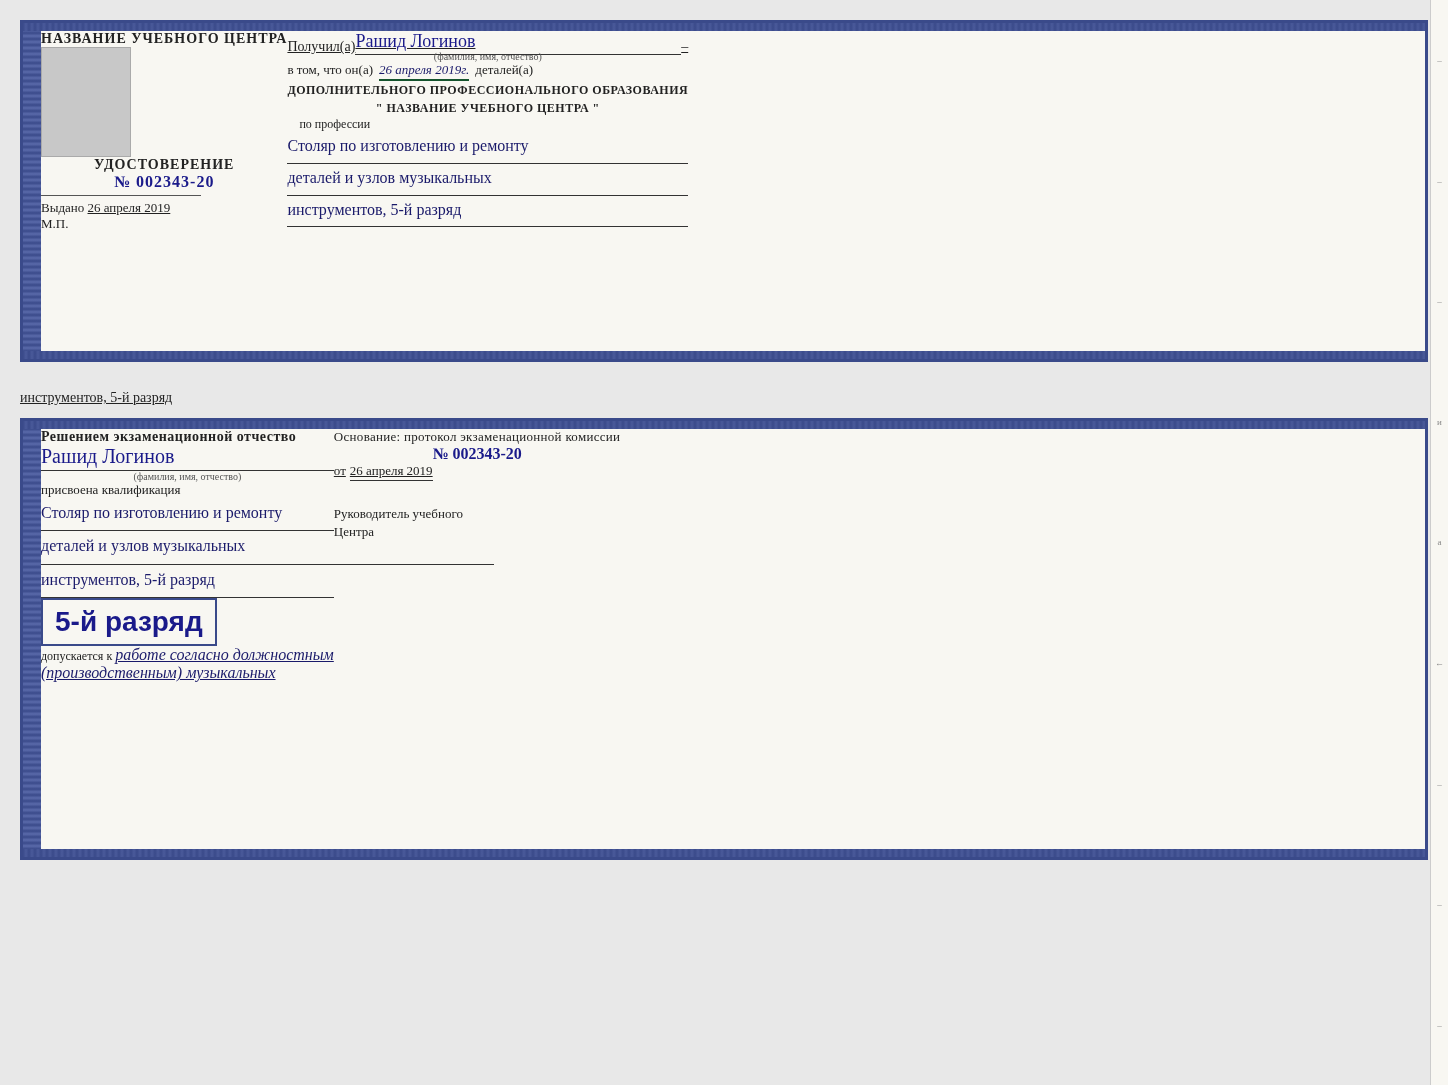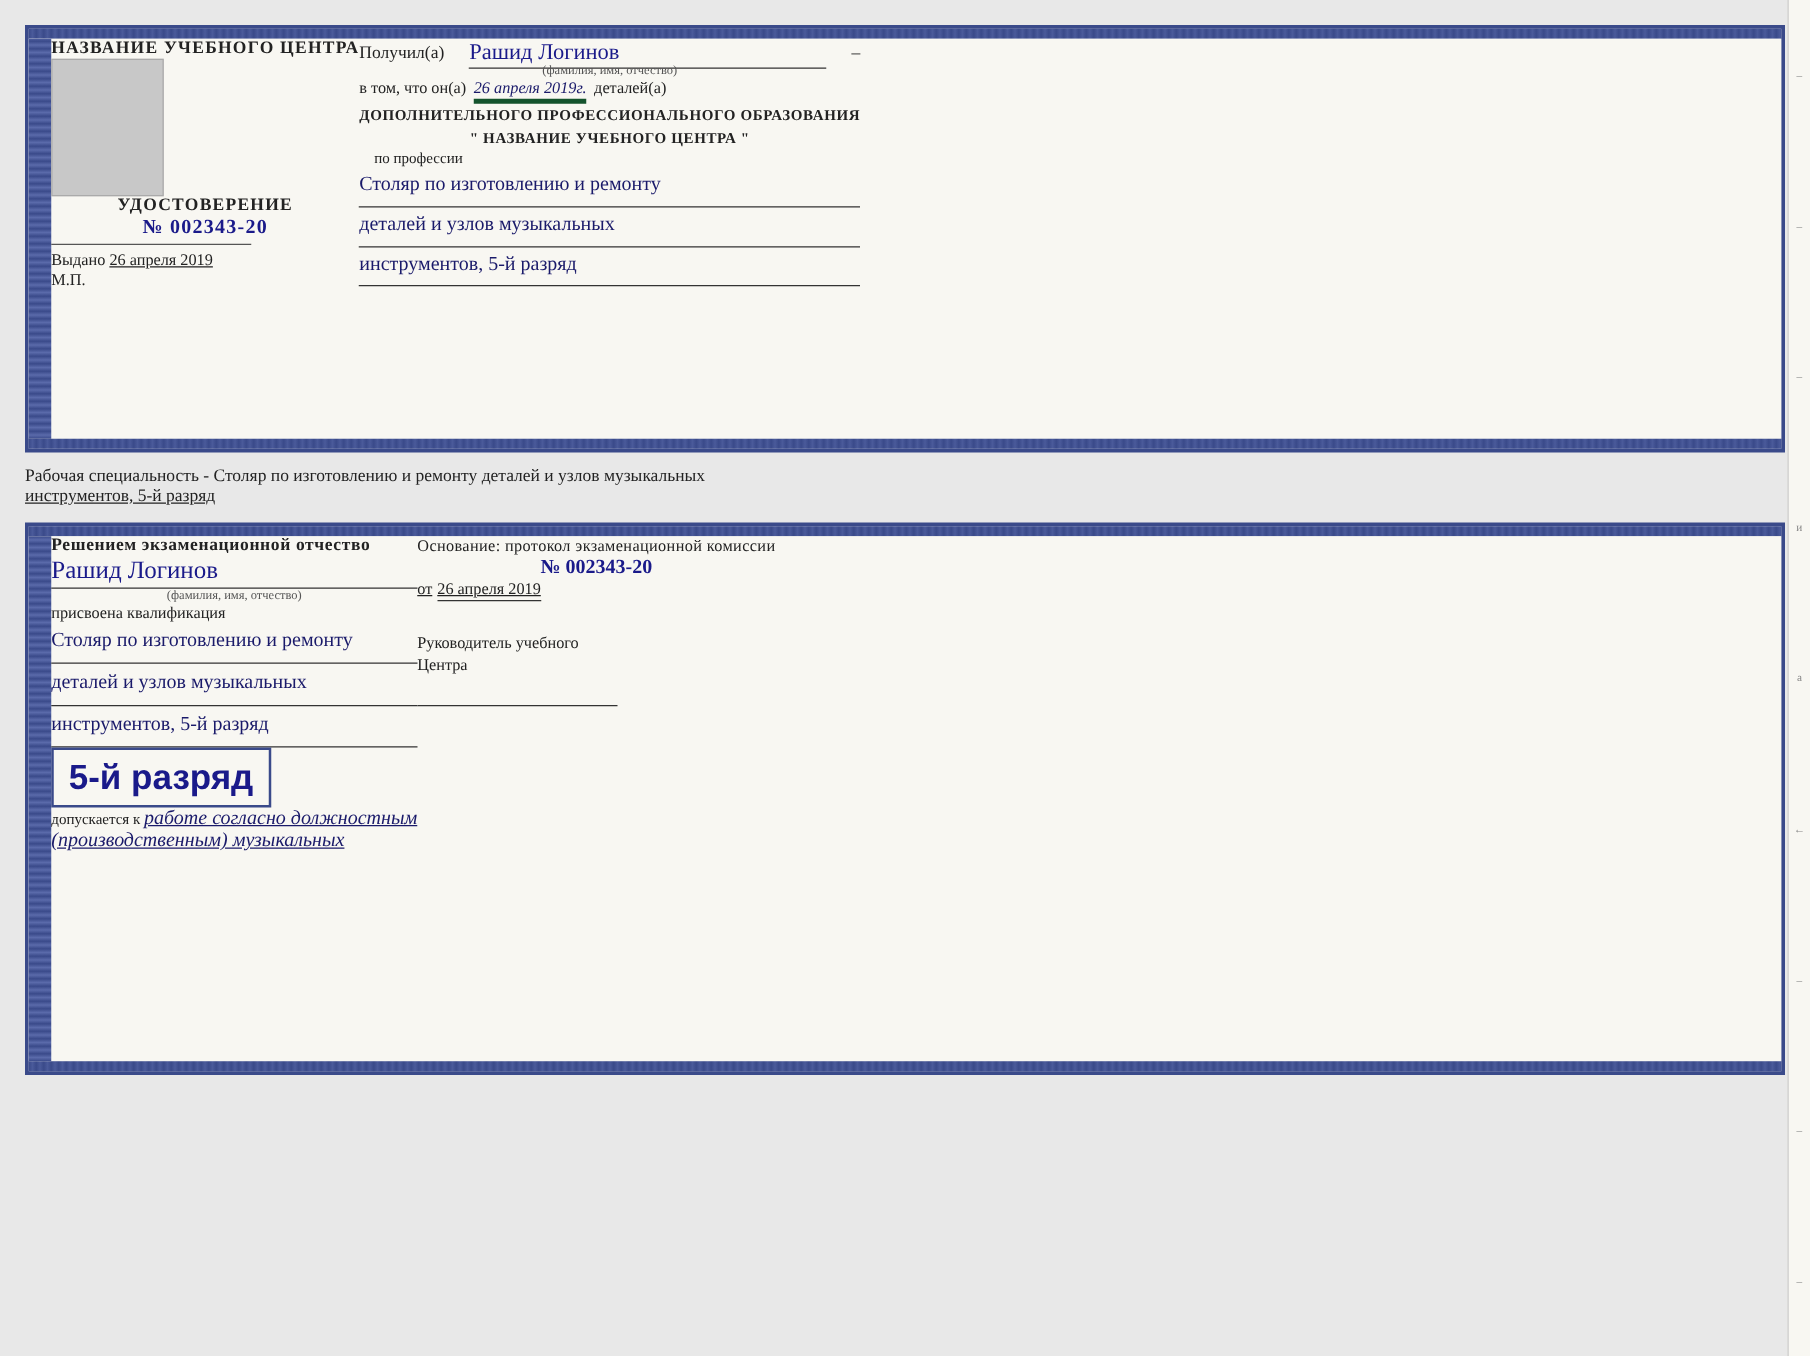--- a/index.html
+++ b/index.html
@@ -64,24 +64,25 @@
 
     .mp-line {
       font-size: 13px;
       color: #222;
       align-self: flex-start;
     }
 
     
     .recipient-line {
       display: flex;
-      align-items: center;
-      gap: 20px;
+      align-items: flex-end;
+      gap: 0;
       font-size: 14px;
       color: #222;
+      text-decoration: underline;
     }
 
     .recipient-name {
       font-family: 'Segoe Script', 'Comic Sans MS', cursive;
       font-size: 18px;
       color: #1a1a8a;
       border-bottom: 1px solid #333;
       padding-bottom: 2px;
       flex: 1;
     }
@@ -99,21 +100,21 @@
       display: flex;
       align-items: baseline;
       gap: 6px;
     }
 
     .vtom-date {
       font-family: 'Segoe Script', 'Comic Sans MS', cursive;
       font-size: 13px;
       color: #1a1a6a;
       font-style: italic;
-      border-bottom: 4px solid #14532d;
+      border-bottom: 2px solid #14532d;
       padding-bottom: 1px;
     }
 
     .org-block {
       font-size: 12px;
       color: #222;
       text-align: center;
       line-height: 1.5;
       font-weight: bold;
       letter-spacing: 0.5px;
@@ -383,21 +384,20 @@
           <span class="right-deco-mark">а</span>
           <span class="right-deco-mark">←</span>
           <span class="right-deco-mark">–</span>
         </div>
       </div>
     </div>
     <div class="bottom-border-decoration"></div>
   </div>
 
   <div class="subtitle-bar">
-    <span>Рабочая специальность - Столяр по изготовлению и ремонту деталей и узлов музыкальных</span>
     <br>
     <span class="underlined">инструментов, 5-й разряд</span>
   </div>
 
   <div class="doc-wrapper">
     <div class="top-border-decoration"></div>
     <div class="inner-card" style="min-height:400px;">
       <div class="side-deco"></div>
 
       <div class="bottom-doc left-panel">

